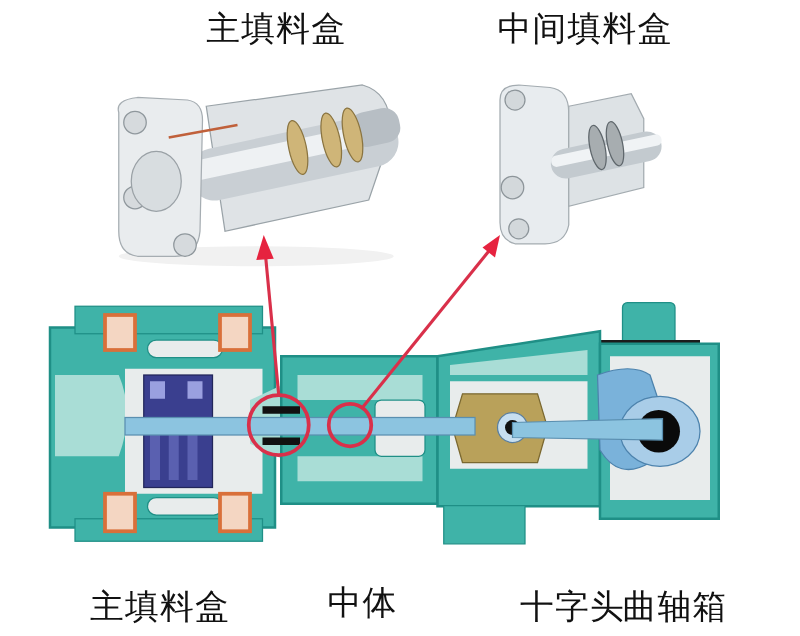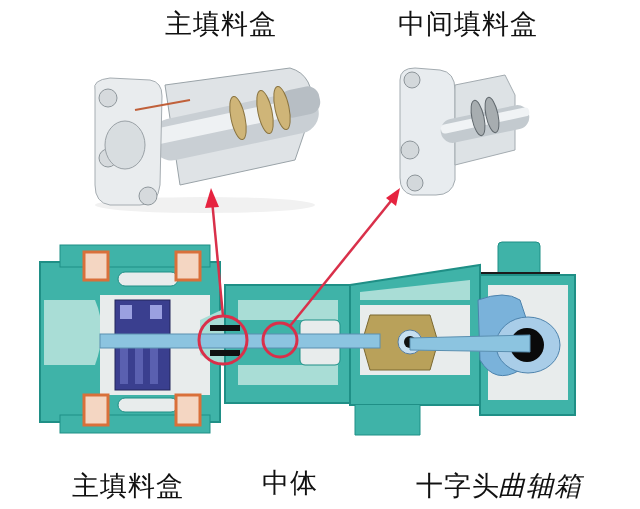--- a/index.html
+++ b/index.html
@@ -113,13 +113,13 @@
   </g>
   <g>
     <line x1="290" y1="326" x2="395" y2="196" stroke="#d9304a" stroke-width="2.5"></line>
     <polygon points="386,198 400,188 396,206" fill="#e6233f"></polygon>
   </g>
 </svg>
 
 <div class="label" style="left:72px; top:472px;">主填料盒</div>
 <div class="label" style="left:262px; top:472px;font-family:Liberation Mono, monospace;">中体</div>
 <div class="label" style="left:380px; top:472px;margin-left:36px;">十字头</div>
-<div class="label" style="left:498px; top:472px;font-style:italic;">曲轴箱</div>
+<div class="label" style="left:498px; top:472px;">曲轴箱</div>
 
 </body></html>

